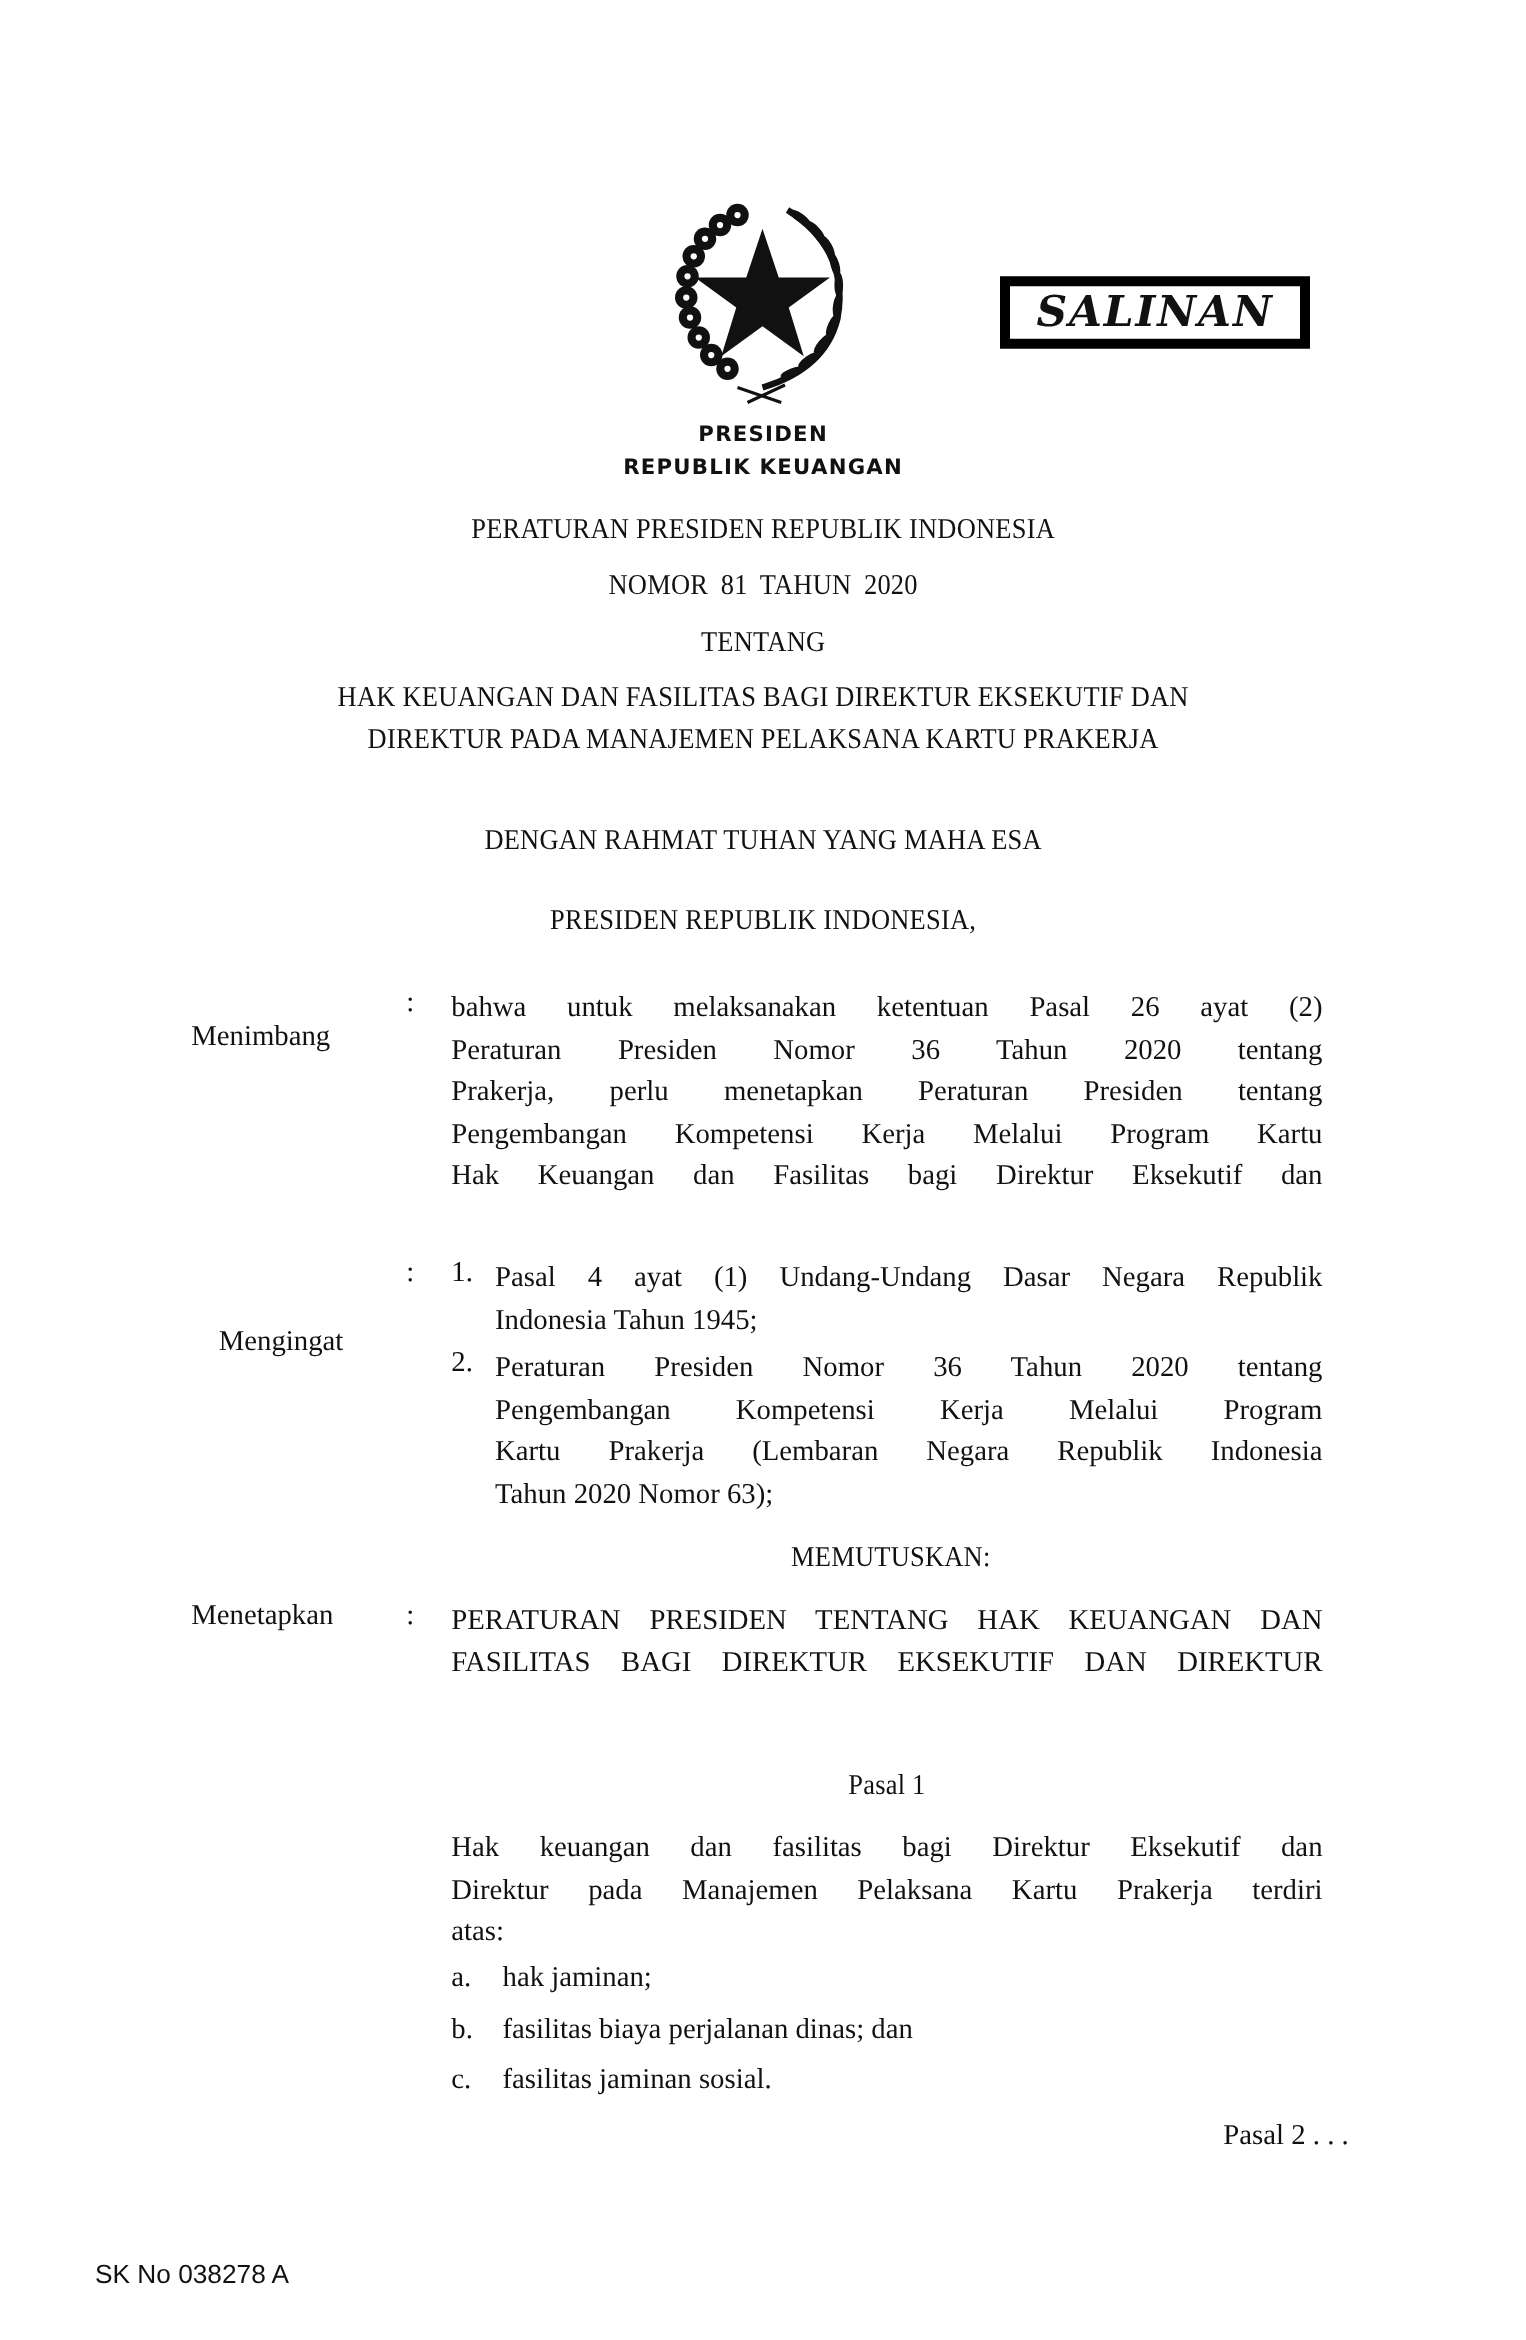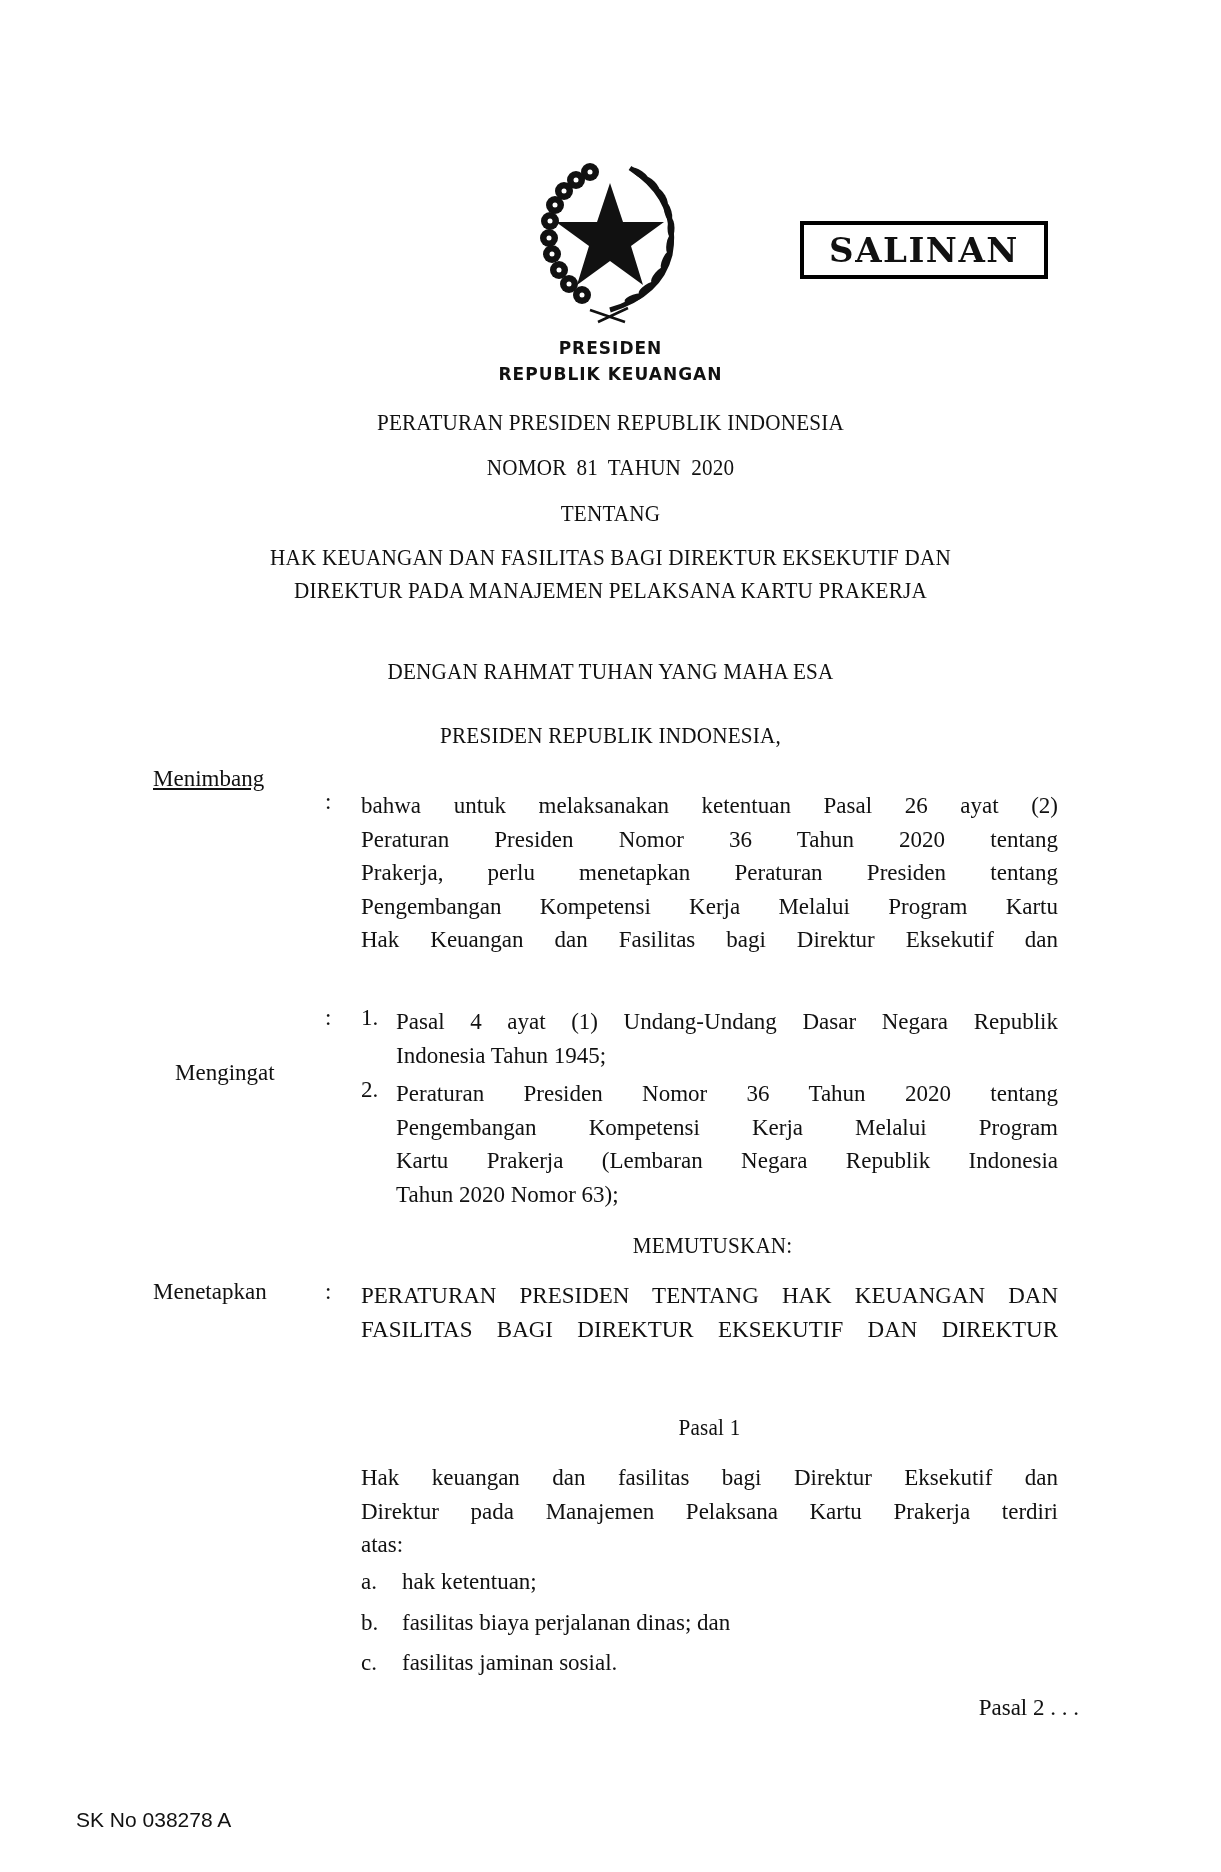--- a/index.html
+++ b/index.html
@@ -11,22 +11,22 @@
   .abs { position: absolute; }
   .center { position: absolute; left: 0; width: 1221px; text-align: center; }
   .head-sans { font-family: "DejaVu Sans", "Liberation Sans", sans-serif; font-weight: bold; letter-spacing: 1px; }
   .title { font-size: 23px; letter-spacing: 0.2px; transform: scaleX(0.92); transform-origin: center; }
   .body-text { font-size: 23px; line-height: 33.5px; transform-origin: left top; }
   .justify { text-align: justify; text-align-last: justify; }
 
   #emblem { left: 530px; top: 150px; width: 170px; height: 175px; }
   #salinan-box {
     left: 800px; top: 221px; width: 248px; height: 58px;
-    border: 4px solid #000000; box-sizing: border-box;
-    display: flex; align-items: center; justify-content: center;
+    border: 8px solid #000000; box-sizing: border-box;
+    display: flex; align-items: center; justify-content: center; font-style: italic;
   }
   #salinan-box span {
     font-family: "DejaVu Serif", "Liberation Serif", serif; font-weight: bold;
     font-size: 34px; letter-spacing: 1.5px;
   }
 
   .label-col { position: absolute; left: 153px; font-size: 23px; }
   .colon { position: absolute; left: 325px; font-size: 23px; }
   .content-col { position: absolute; left: 361px; width: 697px; }
   .num { position: absolute; left: 361px; font-size: 23px; }
@@ -94,21 +94,21 @@
 
 <div class="center title" style="top:410px;">PERATURAN PRESIDEN REPUBLIK INDONESIA</div>
 <div class="center title" style="top:455px; word-spacing:5px;">NOMOR 81 TAHUN 2020</div>
 <div class="center title" style="top:501px;">TENTANG</div>
 <div class="center title" style="top:545px;">HAK KEUANGAN DAN FASILITAS BAGI DIREKTUR EKSEKUTIF DAN</div>
 <div class="center title" style="top:578px;">DIREKTUR PADA MANAJEMEN PELAKSANA KARTU PRAKERJA</div>
 
 <div class="center title" style="top:659px;">DENGAN RAHMAT TUHAN YANG MAHA ESA</div>
 <div class="center title" style="top:723px;">PRESIDEN REPUBLIK INDONESIA,</div>
 
-<div class="label-col" style="top:766px;text-decoration:underline;">Menimbang</div>
+<div class="label-col" style="top:816px;">Menimbang</div>
 <div class="colon" style="top:789px;">:</div>
 <div class="content-col body-text" style="top:789px;">
   <span class="line justify">bahwa untuk melaksanakan ketentuan Pasal 26 ayat (2)</span>
   <span class="line justify">Peraturan Presiden Nomor 36 Tahun 2020 tentang</span>
   <span class="line justify">Prakerja, perlu menetapkan Peraturan Presiden tentang</span>
   <span class="line justify">Pengembangan Kompetensi Kerja Melalui Program Kartu</span>
   <span class="line justify">Hak Keuangan dan Fasilitas bagi Direktur Eksekutif dan</span>
 </div>
 
 <div class="label-col" style="top:1060px;margin-left:22px;">Mengingat</div>
@@ -138,21 +138,21 @@
 </div>
 
 <div class="abs title" style="top:1415px; left:361px; width:697px; text-align:center;">Pasal 1</div>
 <div class="content-col body-text" style="top:1461px;">
   <span class="line justify">Hak keuangan dan fasilitas bagi Direktur Eksekutif dan</span>
   <span class="line justify">Direktur pada Manajemen Pelaksana Kartu Prakerja terdiri</span>
   <span class="line">atas:</span>
 </div>
 
 <div class="alpha" style="top:1569px;">a.</div>
-<div class="alpha-text" style="top:1569px;">hak ketentuan;</div>
+<div class="alpha-text" style="top:1569px;">hak jaminan;</div>
 <div class="alpha" style="top:1610px;">b.</div>
 <div class="alpha-text" style="top:1610px;">fasilitas biaya perjalanan dinas; dan</div>
 <div class="alpha" style="top:1650px;">c.</div>
 <div class="alpha-text" style="top:1650px;">fasilitas jaminan sosial.</div>
 
 <div class="abs" style="top:1695px; right:142px; font-size:23px;">Pasal 2 . . .</div>
 
 <div class="abs" style="top:1808px; left:76px; font-family:'Liberation Sans','DejaVu Sans',sans-serif; font-size:21px;">SK No 038278 A</div>
 
 </body></html>

